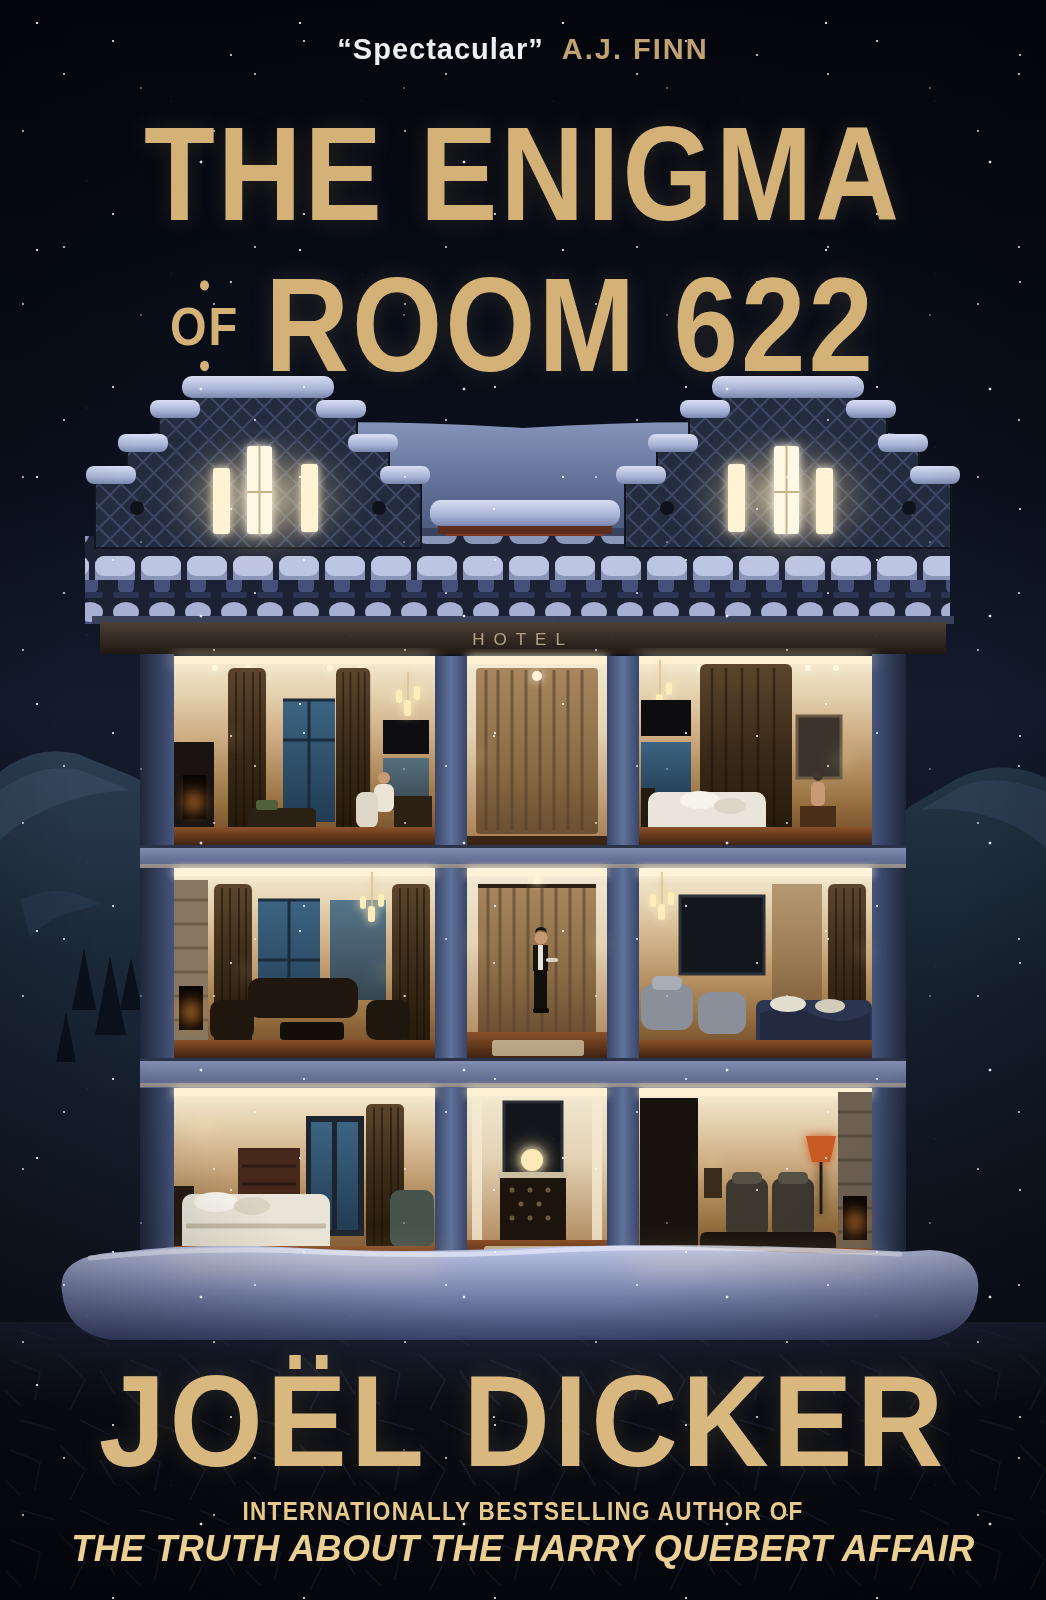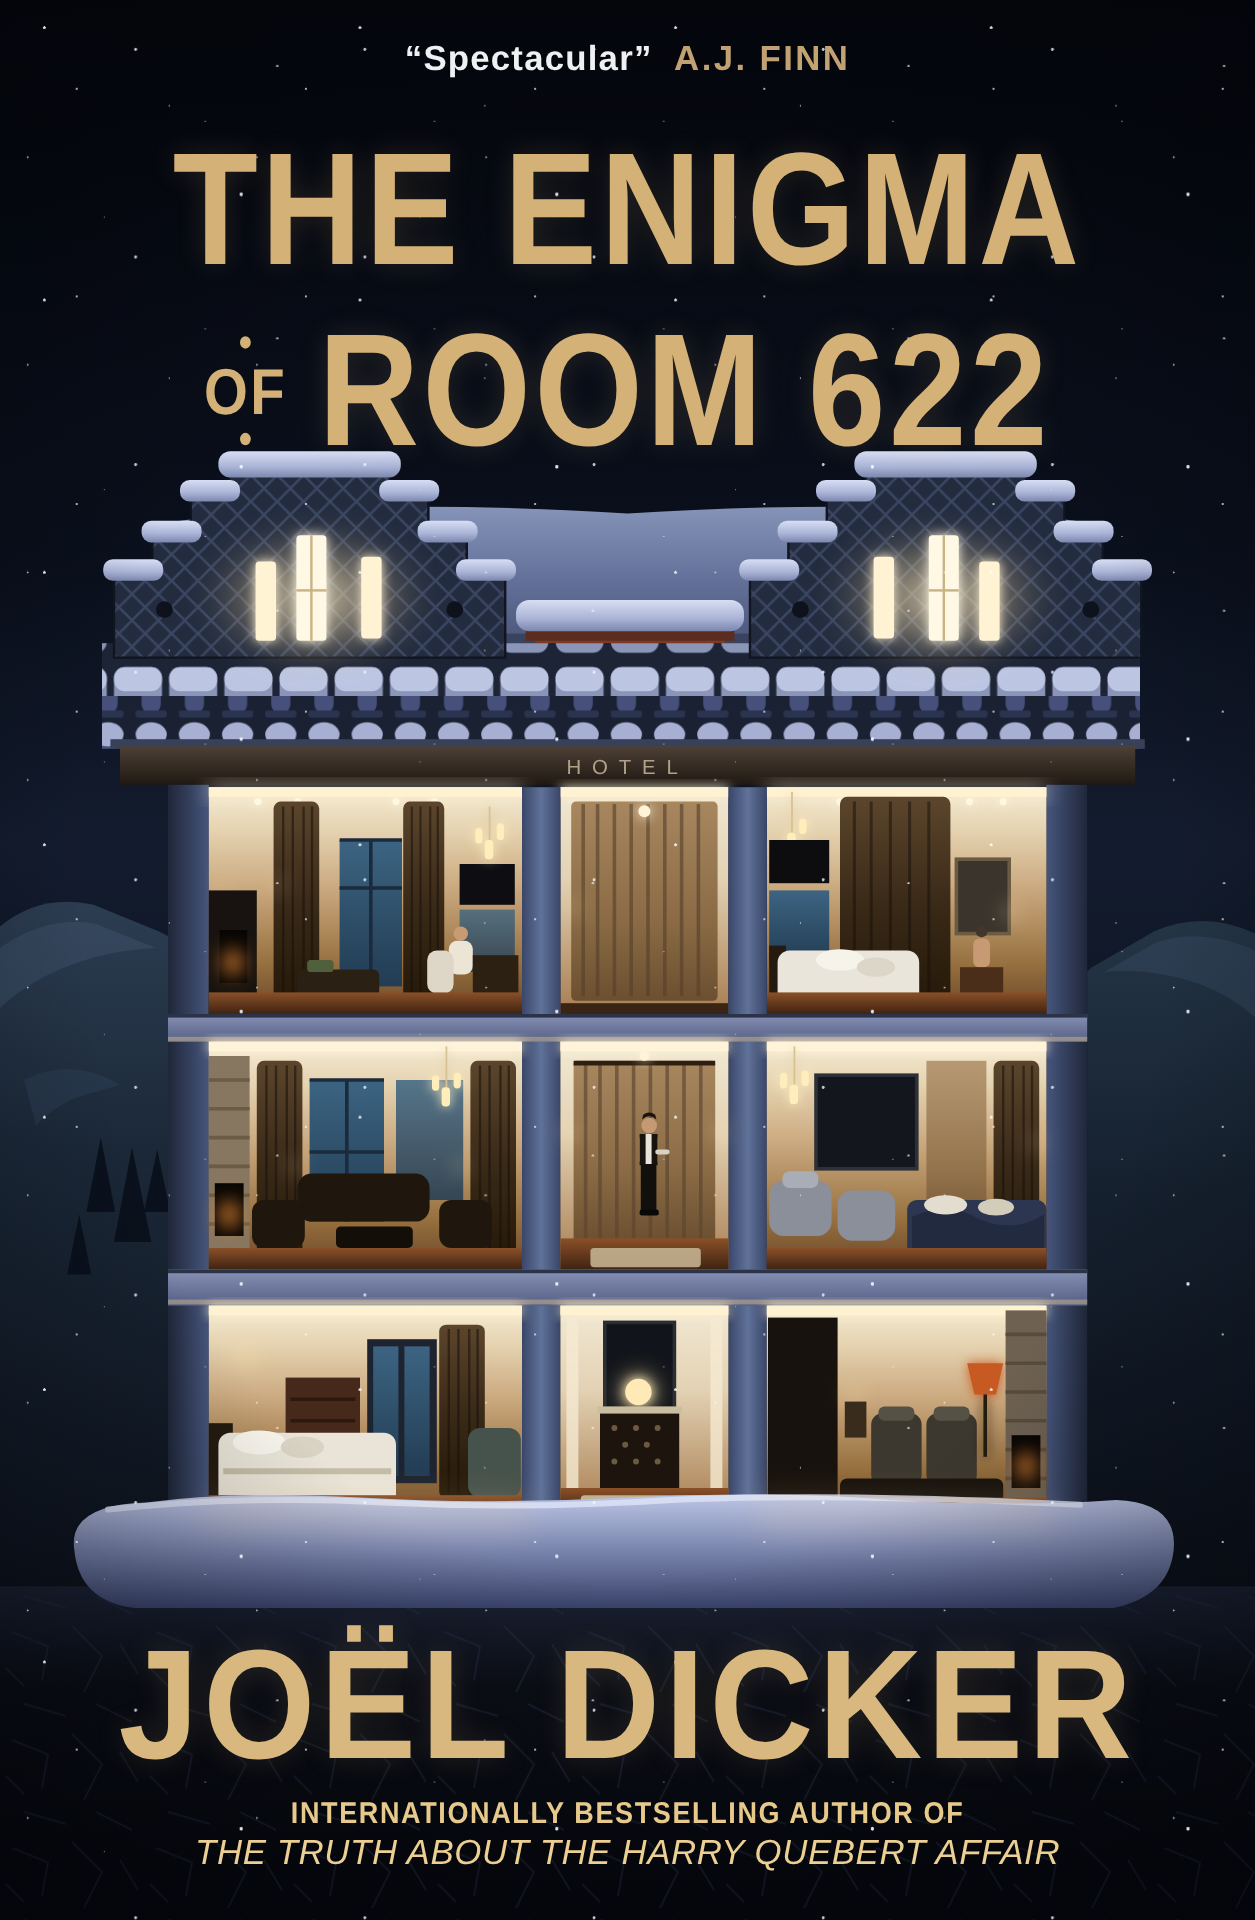--- a/index.html
+++ b/index.html
@@ -44,21 +44,21 @@
   .ofblock{display:flex;flex-direction:column;align-items:center;gap:7px;}
   .ofblock .dot{width:9px;height:9px;border-radius:50%;background:#d4b176;overflow:hidden;color:transparent;font-size:1px;}
   .ofblock .of{font-size:47px;font-weight:700;letter-spacing:2px;color:#d4b176;line-height:1;}
   .author{
     top:1346px;font-size:120px;font-weight:700;letter-spacing:4px;color:#d8b87e;
     transform:scaleY(1.08);transform-origin:50% 0;white-space:nowrap;
     text-shadow:0 0 24px rgba(216,184,126,.15);
   }
   .kicker{top:1497px;font-size:25px;font-weight:700;letter-spacing:1.5px;color:#e7c98c;
     transform:scaleX(.9);transform-origin:50% 50%;white-space:nowrap;}
-  .worktitle{top:1528px;font-size:29px;font-weight:400;font-style:italic;letter-spacing:.5px;
+  .worktitle{top:1528px;font-size:36px;font-weight:700;font-style:italic;letter-spacing:.5px;
     color:#eccf92;white-space:nowrap;}
   .vignette{position:absolute;left:0;top:0;width:1046px;height:1600px;z-index:2;pointer-events:none;
     background:radial-gradient(ellipse 820px 1050px at 50% 46%, rgba(0,0,0,0) 55%, rgba(2,3,8,.5) 100%);}
 </style>
 </head>
 <body>
 
 <div class="cover">
 
   <svg class="scene" width="1046" height="1600" viewBox="0 0 1046 1600" aria-hidden="true">

